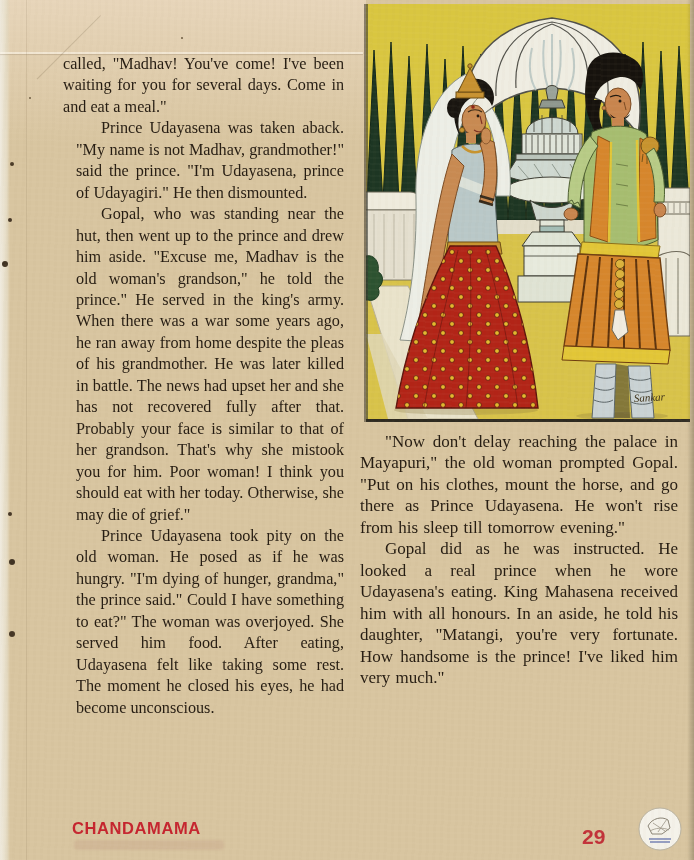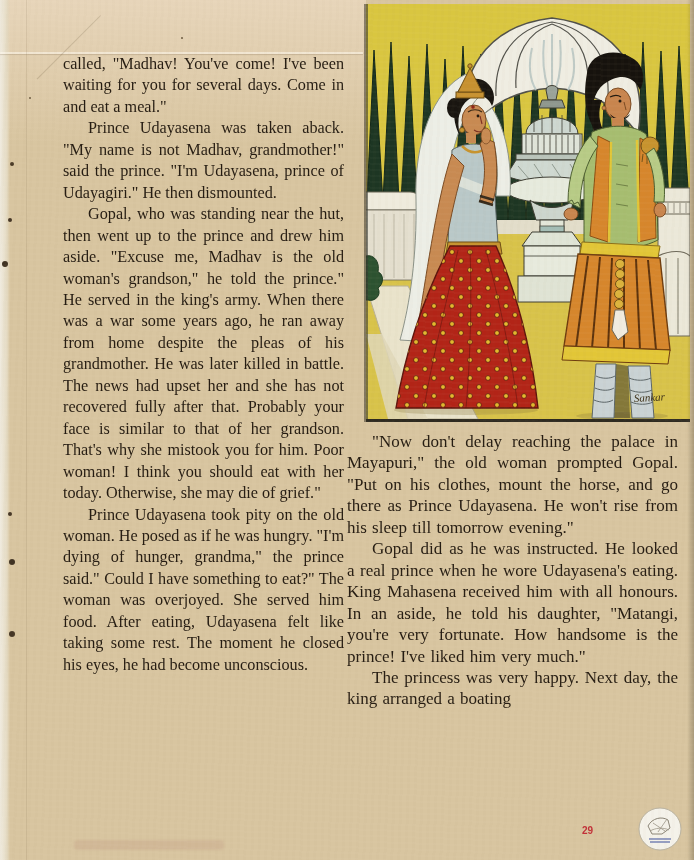--- a/index.html
+++ b/index.html
@@ -29,34 +29,34 @@
   .grain{position:absolute;inset:0;pointer-events:none;opacity:.5;
     background:
      repeating-linear-gradient(92deg,rgba(160,135,95,.05) 0 3px,rgba(0,0,0,0) 3px 7px),
      repeating-linear-gradient(2deg,rgba(255,245,225,.05) 0 2px,rgba(0,0,0,0) 2px 6px);}
   .ghost-smear{position:absolute;left:74px;top:840px;width:150px;height:10px;
     background:rgba(175,120,105,.16);filter:blur(1px);border-radius:4px;}
 
   
   .col{position:absolute;color:#241b11;text-align:justify;}
   .col p{margin:0;padding:0;}
-  .col p.indent{text-indent:25px;}
+  .col p.indent{text-indent:25px;margin-left:13px;}
   .col-left{left:63px;top:54px;width:281px;font-size:16.2px;line-height:21.45px;}
   .col-right{left:347px;top:431px;width:331px;font-size:17px;line-height:21.45px;word-spacing:1px;}
 
   
   .illustration{position:absolute;left:366px;top:4px;width:324px;height:415px;
     border-bottom:3px solid #2e2a20;box-shadow:-2px 0 0 rgba(60,55,40,.55);}
   .illustration svg{display:block;}
 
   
   .footer-logo{position:absolute;left:72px;top:819px;color:#c5242e;
     font-family:"Liberation Sans", sans-serif;font-weight:bold;font-size:16.5px;letter-spacing:.6px;}
   .page-number{position:absolute;left:582px;top:825px;color:#c13038;
-    font-family:"Liberation Sans", sans-serif;font-weight:bold;font-size:10px;}
+    font-family:"Liberation Sans", sans-serif;font-weight:bold;font-size:21px;}
   .stamp{position:absolute;left:636px;top:804px;width:48px;height:50px;}
 </style>
 </head>
 <body>
 
 <div class="page">
 
   <div class="paper-top"></div>
   <div class="paper-left-strip"></div>
   <div class="paper-bottom"></div>
@@ -207,23 +207,23 @@
   <div class="col col-left">
     <p class="para">called, "Madhav! You've come! I've been waiting for you for several days. Come in and eat a meal."</p>
     <p class="para indent">Prince Udayasena was taken aback. "My name is not Madhav, grandmother!" said the prince. "I'm Udayasena, prince of Udayagiri." He then dismounted.</p>
     <p class="para indent">Gopal, who was standing near the hut, then went up to the prince and drew him aside. "Excuse me, Madhav is the old woman's grandson," he told the prince." He served in the king's army. When there was a war some years ago, he ran away from home despite the pleas of his grandmother. He was later killed in battle. The news had upset her and she has not recovered fully after that. Probably your face is similar to that of her grandson. That's why she mistook you for him. Poor woman! I think you should eat with her today. Otherwise, she may die of grief."</p>
     <p class="para indent">Prince Udayasena took pity on the old woman. He posed as if he was hungry. "I'm dying of hunger, grandma," the prince said." Could I have something to eat?" The woman was overjoyed. She served him food. After eating, Udayasena felt like taking some rest. The moment he closed his eyes, he had become unconscious.</p>
   </div>
 
   <div class="col col-right">
     <p class="para indent">"Now don't delay reaching the palace in Mayapuri," the old woman prompted Gopal. "Put on his clothes, mount the horse, and go there as Prince Udayasena. He won't rise from his sleep till tomorrow evening."</p>
     <p class="para indent">Gopal did as he was instructed. He looked a real prince when he wore Udayasena's eating. King Mahasena received him with all honours. In an aside, he told his daughter, "Matangi, you're very fortunate. How handsome is the prince! I've liked him very much."</p>
-    <p class="para indent">The princess was very happy. Next day, the king arranged a boating</p>
-  </div>
-
+  </div>
+
+  <div class="footer-logo">CHANDAMAMA</div>
   <div class="ghost-smear"></div>
   <div class="page-number">29</div>
 
   <div class="stamp">
     <svg width="48" height="50" viewBox="0 0 48 50" xmlns="http://www.w3.org/2000/svg">
       <circle cx="24" cy="25" r="21" fill="#f4f2ea" stroke="#b9b2a0" stroke-width="1"></circle>
       <path d="M12,22 C16,14 26,12 32,16 L34,24 L26,30 L16,30 Z" fill="none" stroke="#8a8476" stroke-width="1"></path>
       <path d="M14,27 C19,24 27,23 33,26 M17,19 L29,27 M31,15 L22,28" stroke="#9a9486" stroke-width="0.8" fill="none"></path>
       <path d="M13,35 H35 M14,38 H34" stroke="#5a6aa8" stroke-width="1.6" opacity="0.8"></path>
     </svg>

